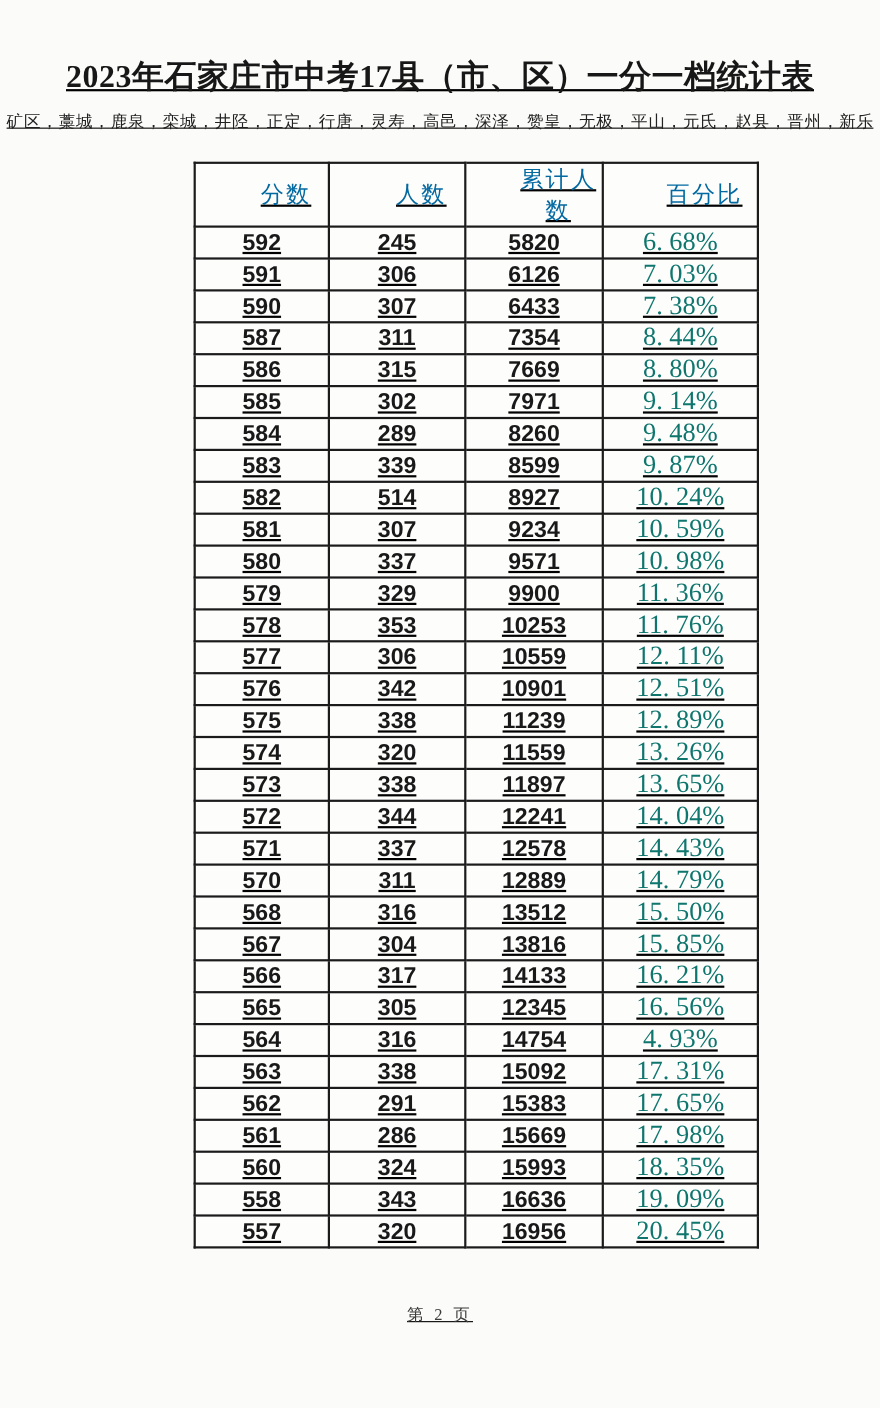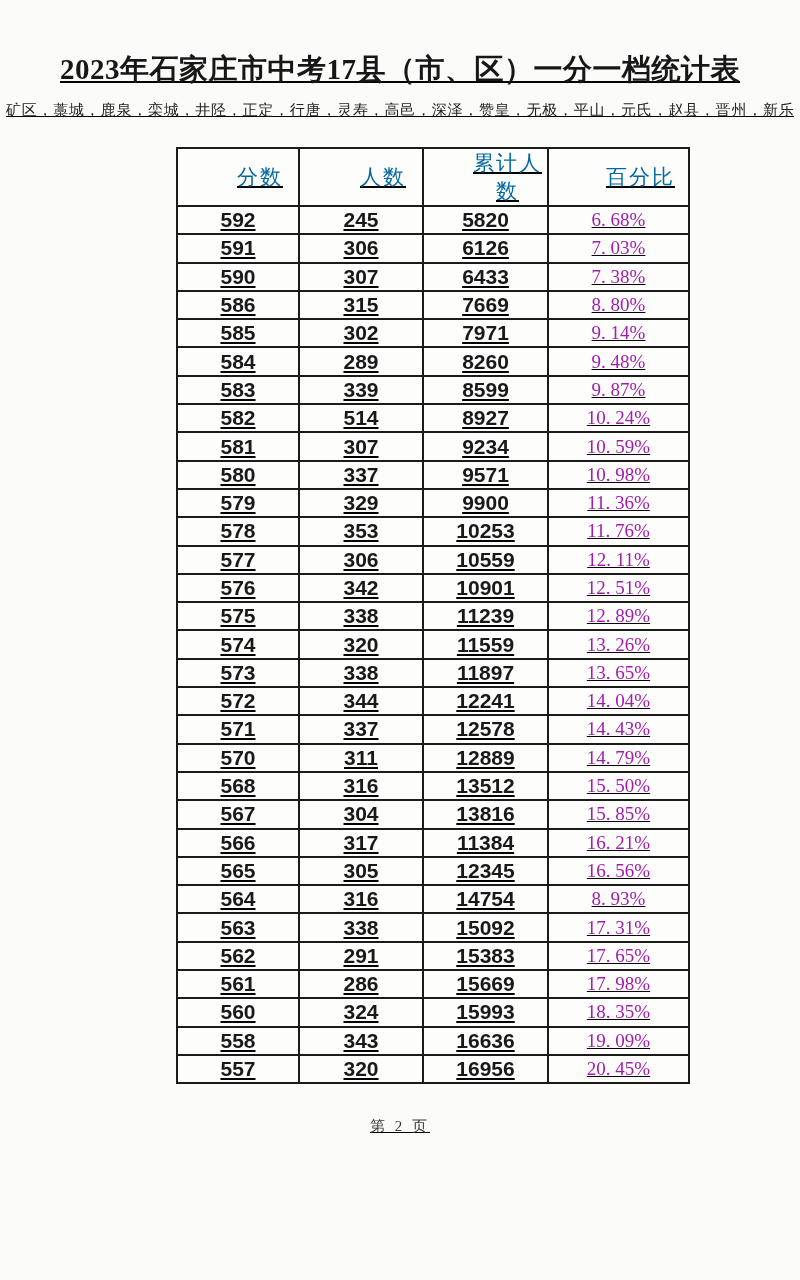--- a/index.html
+++ b/index.html
@@ -64,29 +64,29 @@
     height: 26.3px;
   }
   td.c0, td.c1, td.c2 {
     font-family: "Liberation Sans", sans-serif;
     font-weight: bold;
     font-size: 21px;
     color: #191919;
   }
   td.c3 {
     font-family: "Liberation Serif", serif;
-    font-size: 19px;
-    color: #a21caf;
+    font-size: 24px;
+    color: #0f766e;
   }
   col.w0 { width: 122px; }
   col.w1 { width: 124px; }
   col.w2 { width: 125px; }
   col.w3 { width: 141px; }
   .footer {
-    margin-top: 33px;
+    margin-top: 51px;
     text-align: center;
     font-family: "Liberation Serif", serif;
     font-size: 15px;
     color: #3a3a3a;
     letter-spacing: 3px;
   }
 </style>
 </head>
 <body>
 
@@ -121,20 +121,26 @@
           <td class="c2">6126</td>
           <td class="c3">7. 03%</td>
         </tr>
         <tr>
           <td class="c0">590</td>
           <td class="c1">307</td>
           <td class="c2">6433</td>
           <td class="c3">7. 38%</td>
         </tr>
         <tr>
+          <td class="c0">587</td>
+          <td class="c1">311</td>
+          <td class="c2">7354</td>
+          <td class="c3">8. 44%</td>
+        </tr>
+        <tr>
           <td class="c0">586</td>
           <td class="c1">315</td>
           <td class="c2">7669</td>
           <td class="c3">8. 80%</td>
         </tr>
         <tr>
           <td class="c0">585</td>
           <td class="c1">302</td>
           <td class="c2">7971</td>
           <td class="c3">9. 14%</td>
@@ -237,34 +243,34 @@
         </tr>
         <tr>
           <td class="c0">567</td>
           <td class="c1">304</td>
           <td class="c2">13816</td>
           <td class="c3">15. 85%</td>
         </tr>
         <tr>
           <td class="c0">566</td>
           <td class="c1">317</td>
-          <td class="c2">11384</td>
+          <td class="c2">14133</td>
           <td class="c3">16. 21%</td>
         </tr>
         <tr>
           <td class="c0">565</td>
           <td class="c1">305</td>
           <td class="c2">12345</td>
           <td class="c3">16. 56%</td>
         </tr>
         <tr>
           <td class="c0">564</td>
           <td class="c1">316</td>
           <td class="c2">14754</td>
-          <td class="c3">8. 93%</td>
+          <td class="c3">4. 93%</td>
         </tr>
         <tr>
           <td class="c0">563</td>
           <td class="c1">338</td>
           <td class="c2">15092</td>
           <td class="c3">17. 31%</td>
         </tr>
         <tr>
           <td class="c0">562</td>
           <td class="c1">291</td>

